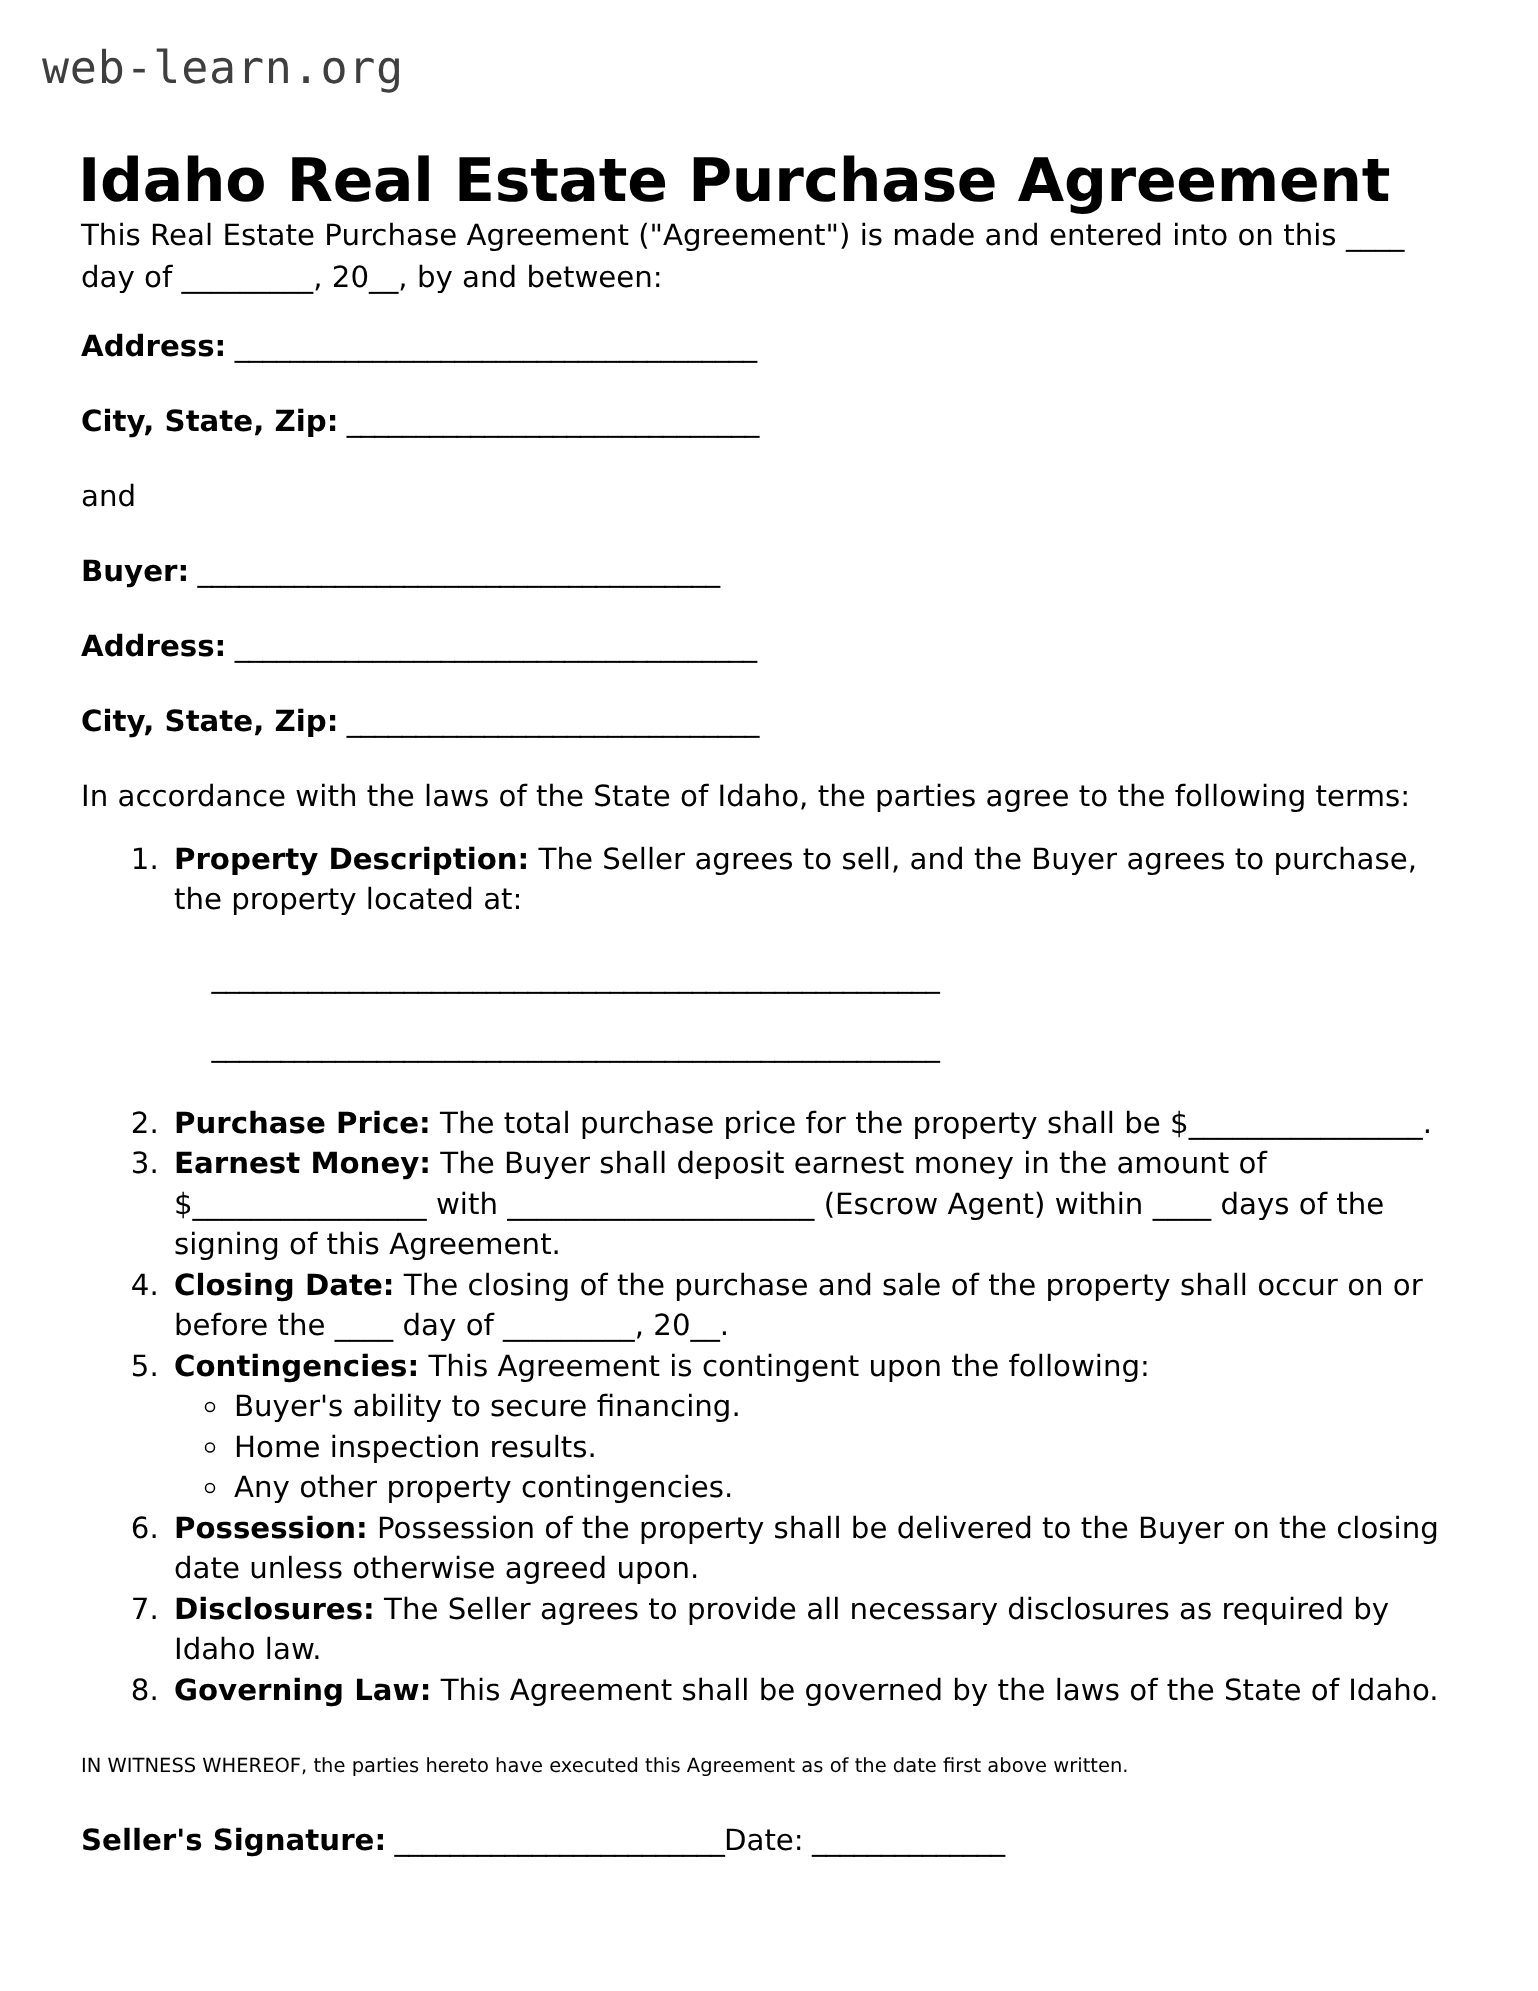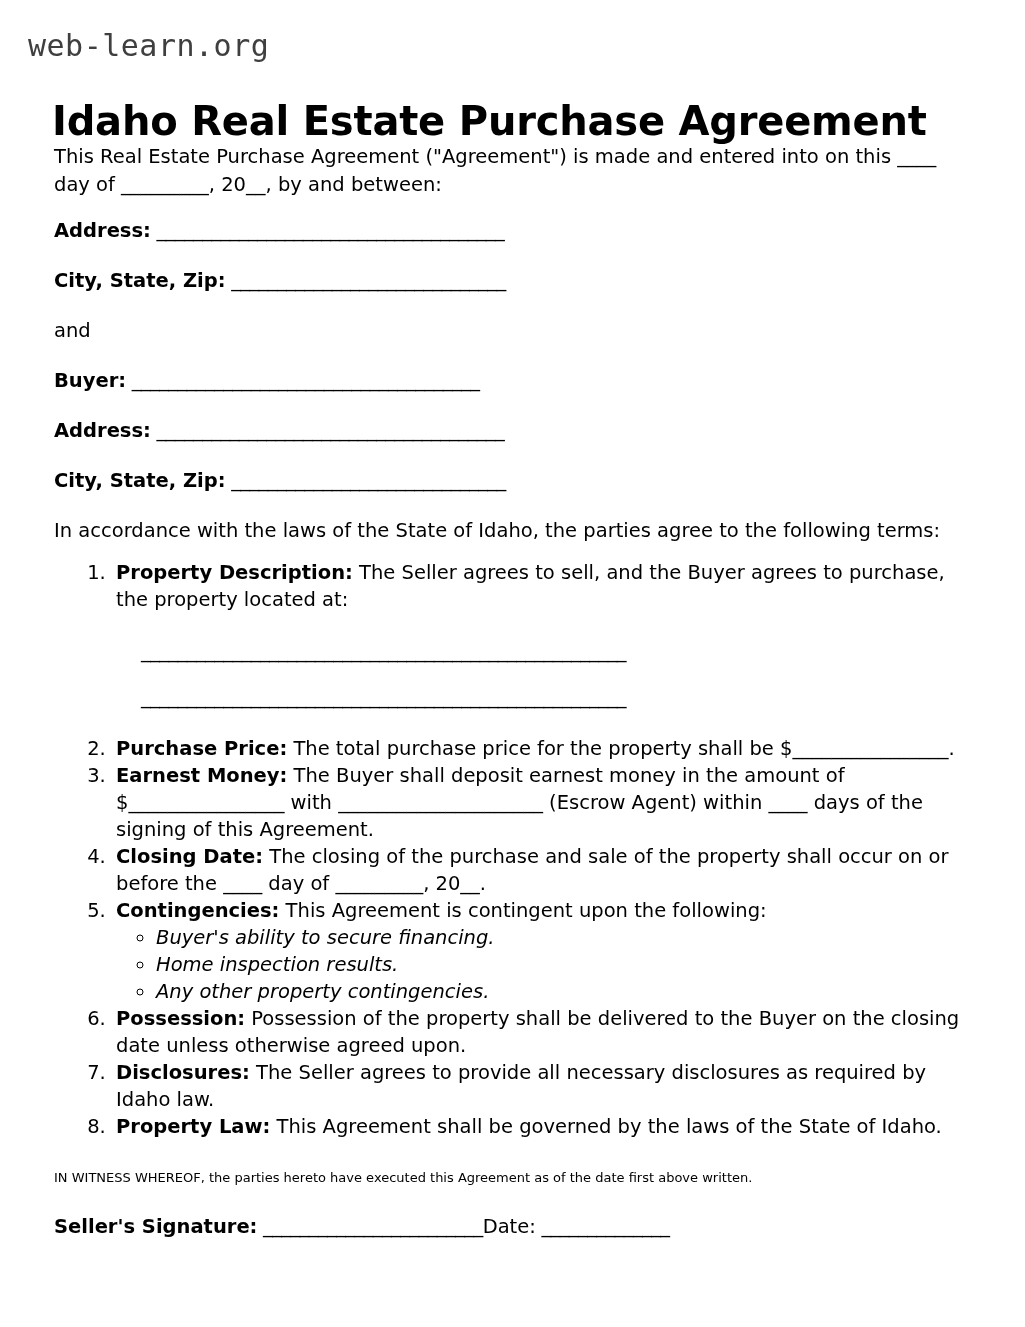--- a/index.html
+++ b/index.html
@@ -113,21 +113,20 @@
     white-space: pre;
     margin-left: 25px;
   }
 
   ul.sublist {
     list-style-type: circle;
     margin: 0;
     padding-left: 40px;
     font-size: 19.5px;
     line-height: 27px;
-    font-style: italic;
   }
   ul.sublist > li { margin: 0; }
 
   .closing {
     margin: 24px 0 22px 0;
     font-size: 13px;
     line-height: 27px;
   }
   .sig-line {
     margin: 0;
@@ -207,21 +206,21 @@
 
       <li>
         <span class="term-name">Possession:</span><span> Possession of the property shall be delivered to the Buyer on the closing date unless otherwise agreed upon.</span>
       </li>
 
       <li>
         <span class="term-name">Disclosures:</span><span> The Seller agrees to provide all necessary disclosures as required by Idaho law.</span>
       </li>
 
       <li>
-        <span class="term-name">Property Law:</span><span> This Agreement shall be governed by the laws of the State of Idaho.</span>
+        <span class="term-name">Governing Law:</span><span> This Agreement shall be governed by the laws of the State of Idaho.</span>
       </li>
 
     </ol>
 
     <p class="closing">IN WITNESS WHEREOF, the parties hereto have executed this Agreement as of the date first above written.</p>
 
     <p class="sig-line">
       <span class="lbl">Seller's Signature:</span><span class="blank"> ________________________</span><span>Date:</span><span class="blank"> ______________</span>
     </p>
 

